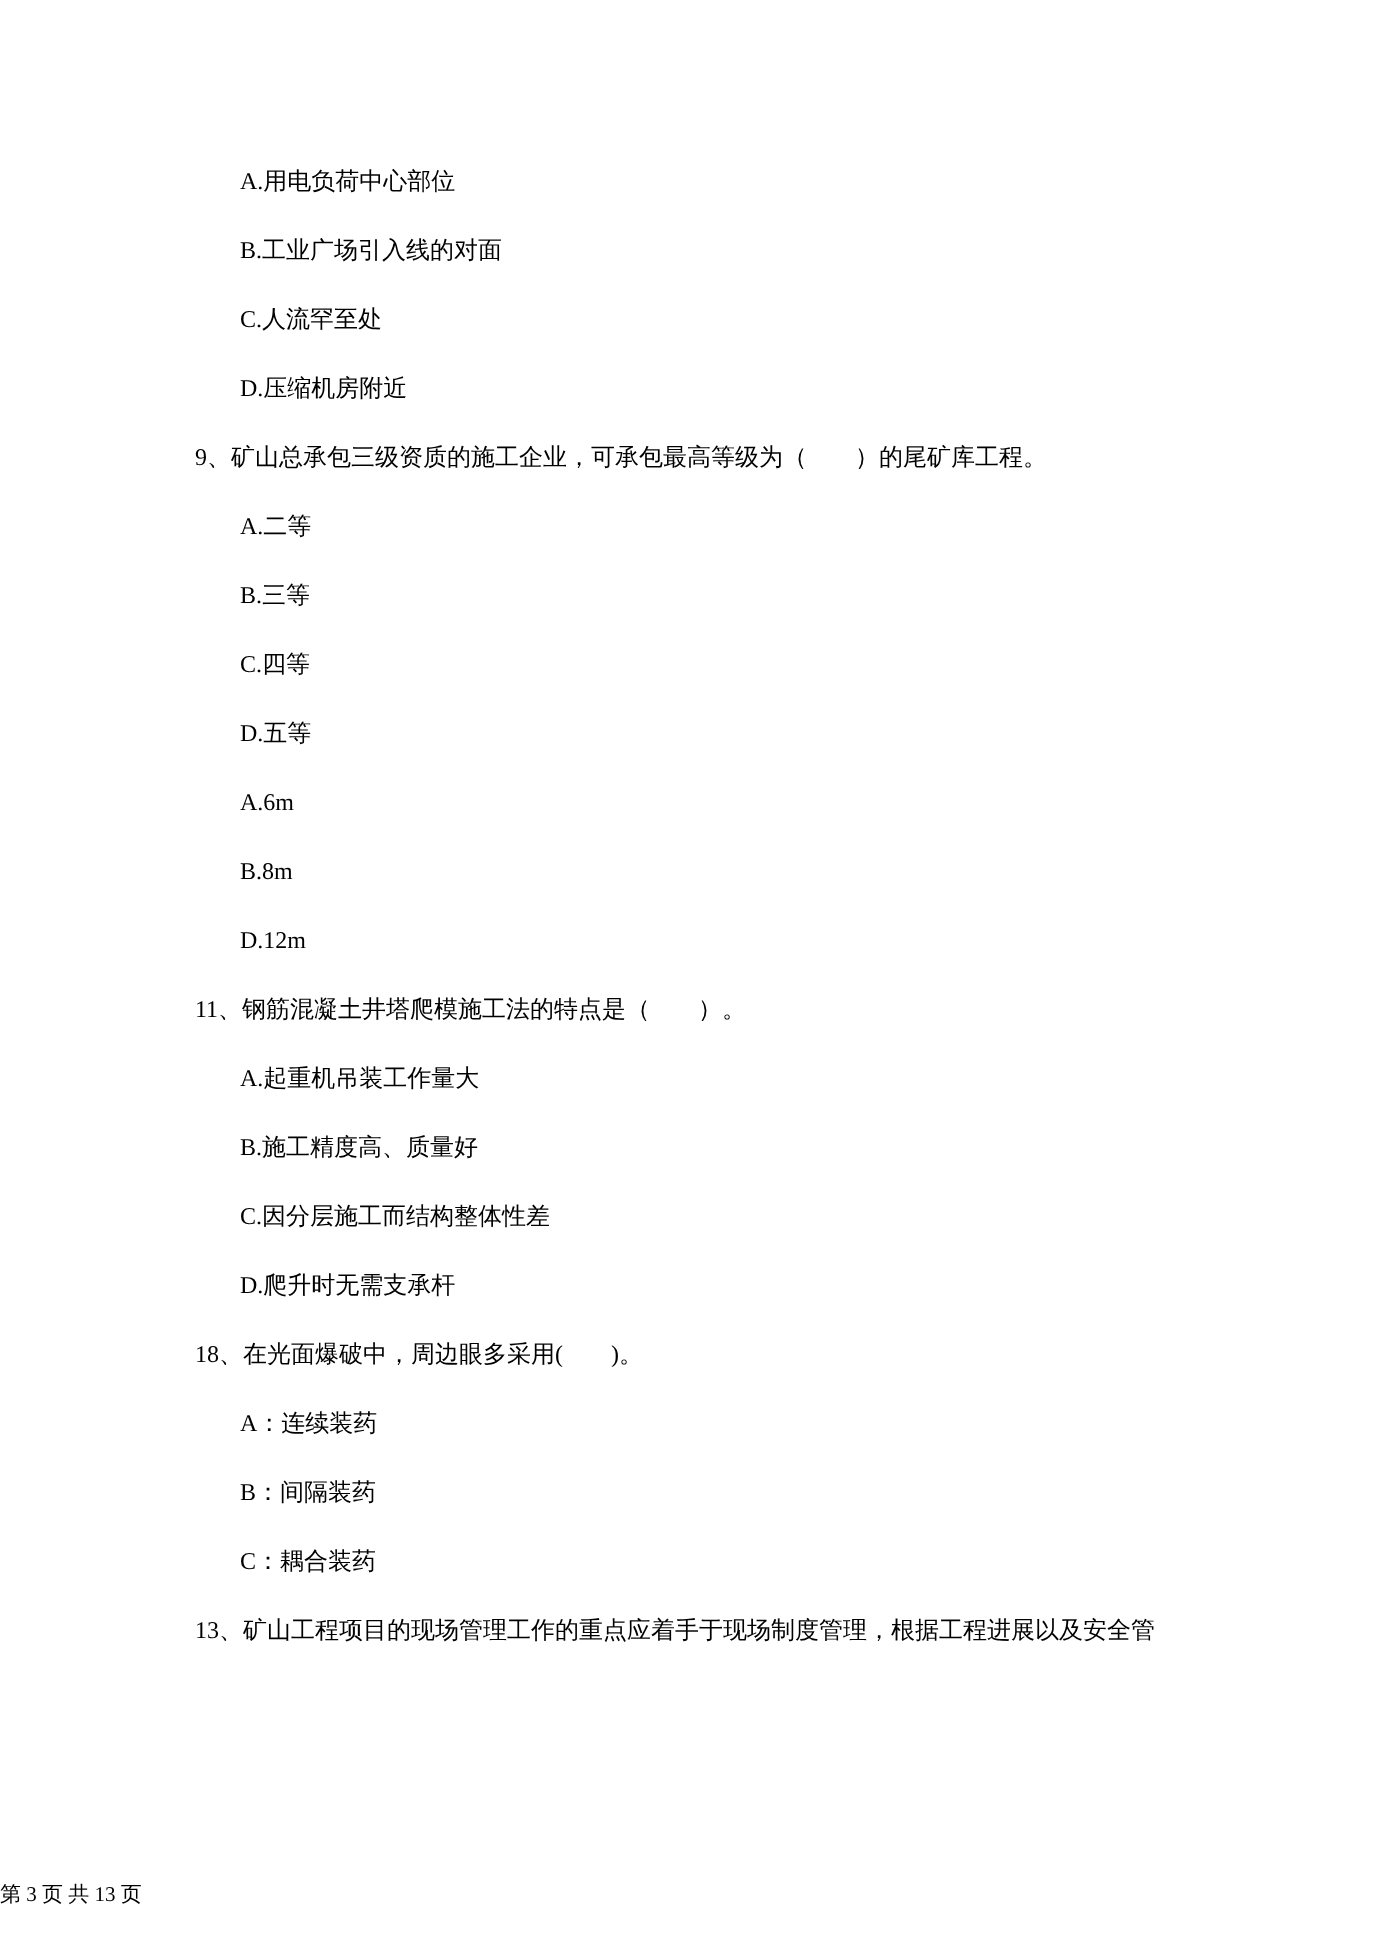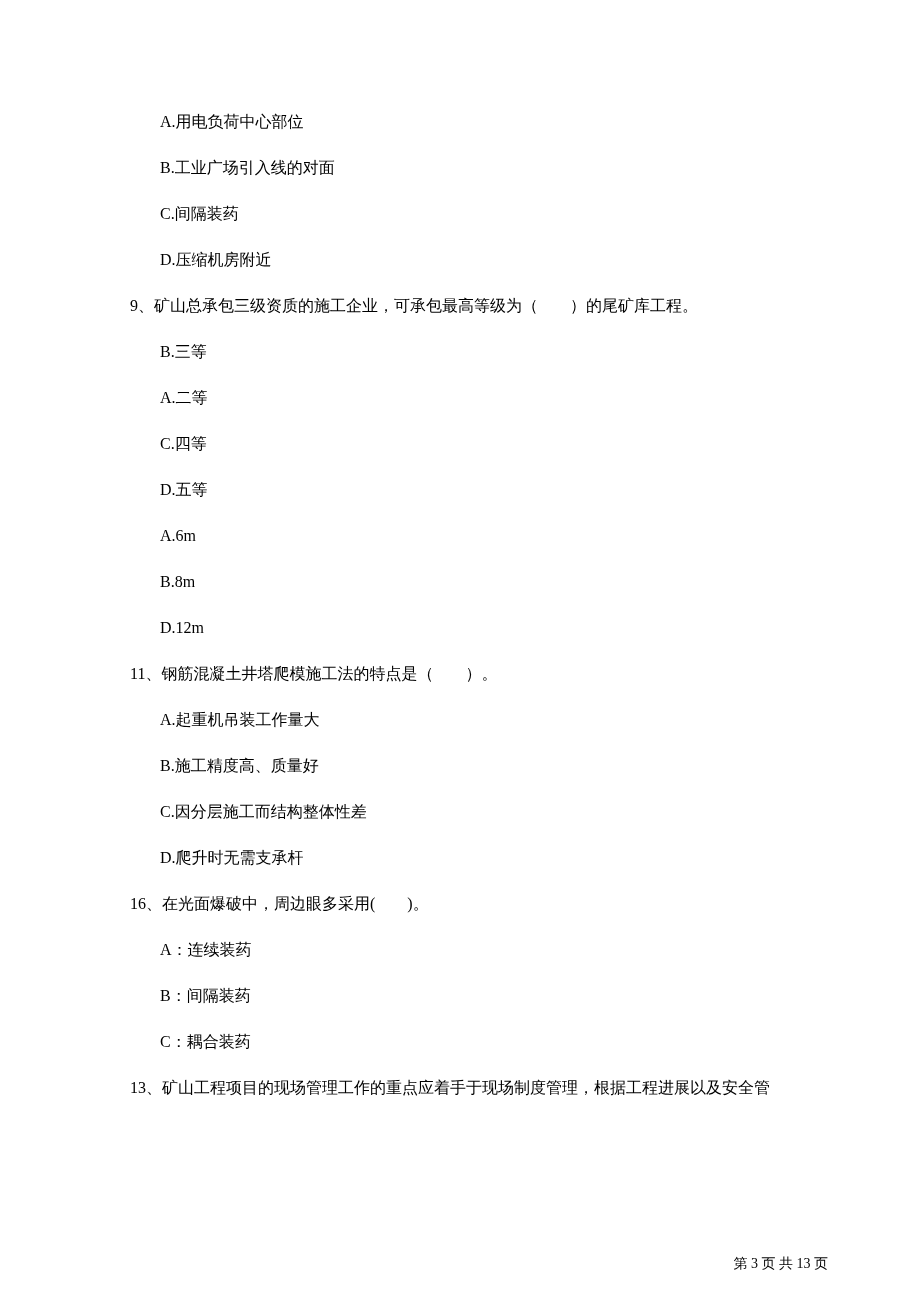--- a/index.html
+++ b/index.html
@@ -23,54 +23,54 @@
   }
   .question {
     margin: 16px 0 22px 0;
     text-align: justify;
   }
   .footer {
     position: absolute;
     bottom: 28px;
     left: 0;
     width: 100%;
-    text-align: right;
+    text-align: left;
     font-size: 14px;
   }
   .last-q {
     margin-bottom: 0;
   }
 </style>
 </head>
 <body>
 
 <div class="page">
 
   <div class="option">A.用电负荷中心部位</div>
   <div class="option">B.工业广场引入线的对面</div>
-  <div class="option">C.间隔装药</div>
+  <div class="option">C.人流罕至处</div>
   <div class="option">D.压缩机房附近</div>
 
   <div class="question">9、矿山总承包三级资质的施工企业，可承包最高等级为（　　）的尾矿库工程。</div>
+  <div class="option">A.二等</div>
   <div class="option">B.三等</div>
-  <div class="option">A.二等</div>
   <div class="option">C.四等</div>
   <div class="option">D.五等</div>
 
   <div class="option">A.6m</div>
   <div class="option">B.8m</div>
   <div class="option">D.12m</div>
 
   <div class="question">11、钢筋混凝土井塔爬模施工法的特点是（　　）。</div>
   <div class="option">A.起重机吊装工作量大</div>
   <div class="option">B.施工精度高、质量好</div>
   <div class="option">C.因分层施工而结构整体性差</div>
   <div class="option">D.爬升时无需支承杆</div>
 
-  <div class="question">16、在光面爆破中，周边眼多采用(　　)。</div>
+  <div class="question">18、在光面爆破中，周边眼多采用(　　)。</div>
   <div class="option">A：连续装药</div>
   <div class="option">B：间隔装药</div>
   <div class="option">C：耦合装药</div>
 
   <div class="question last-q">13、矿山工程项目的现场管理工作的重点应着手于现场制度管理，根据工程进展以及安全管</div>
 
   <div class="footer">第 3 页 共 13 页</div>
 </div>
 
 </body></html>

